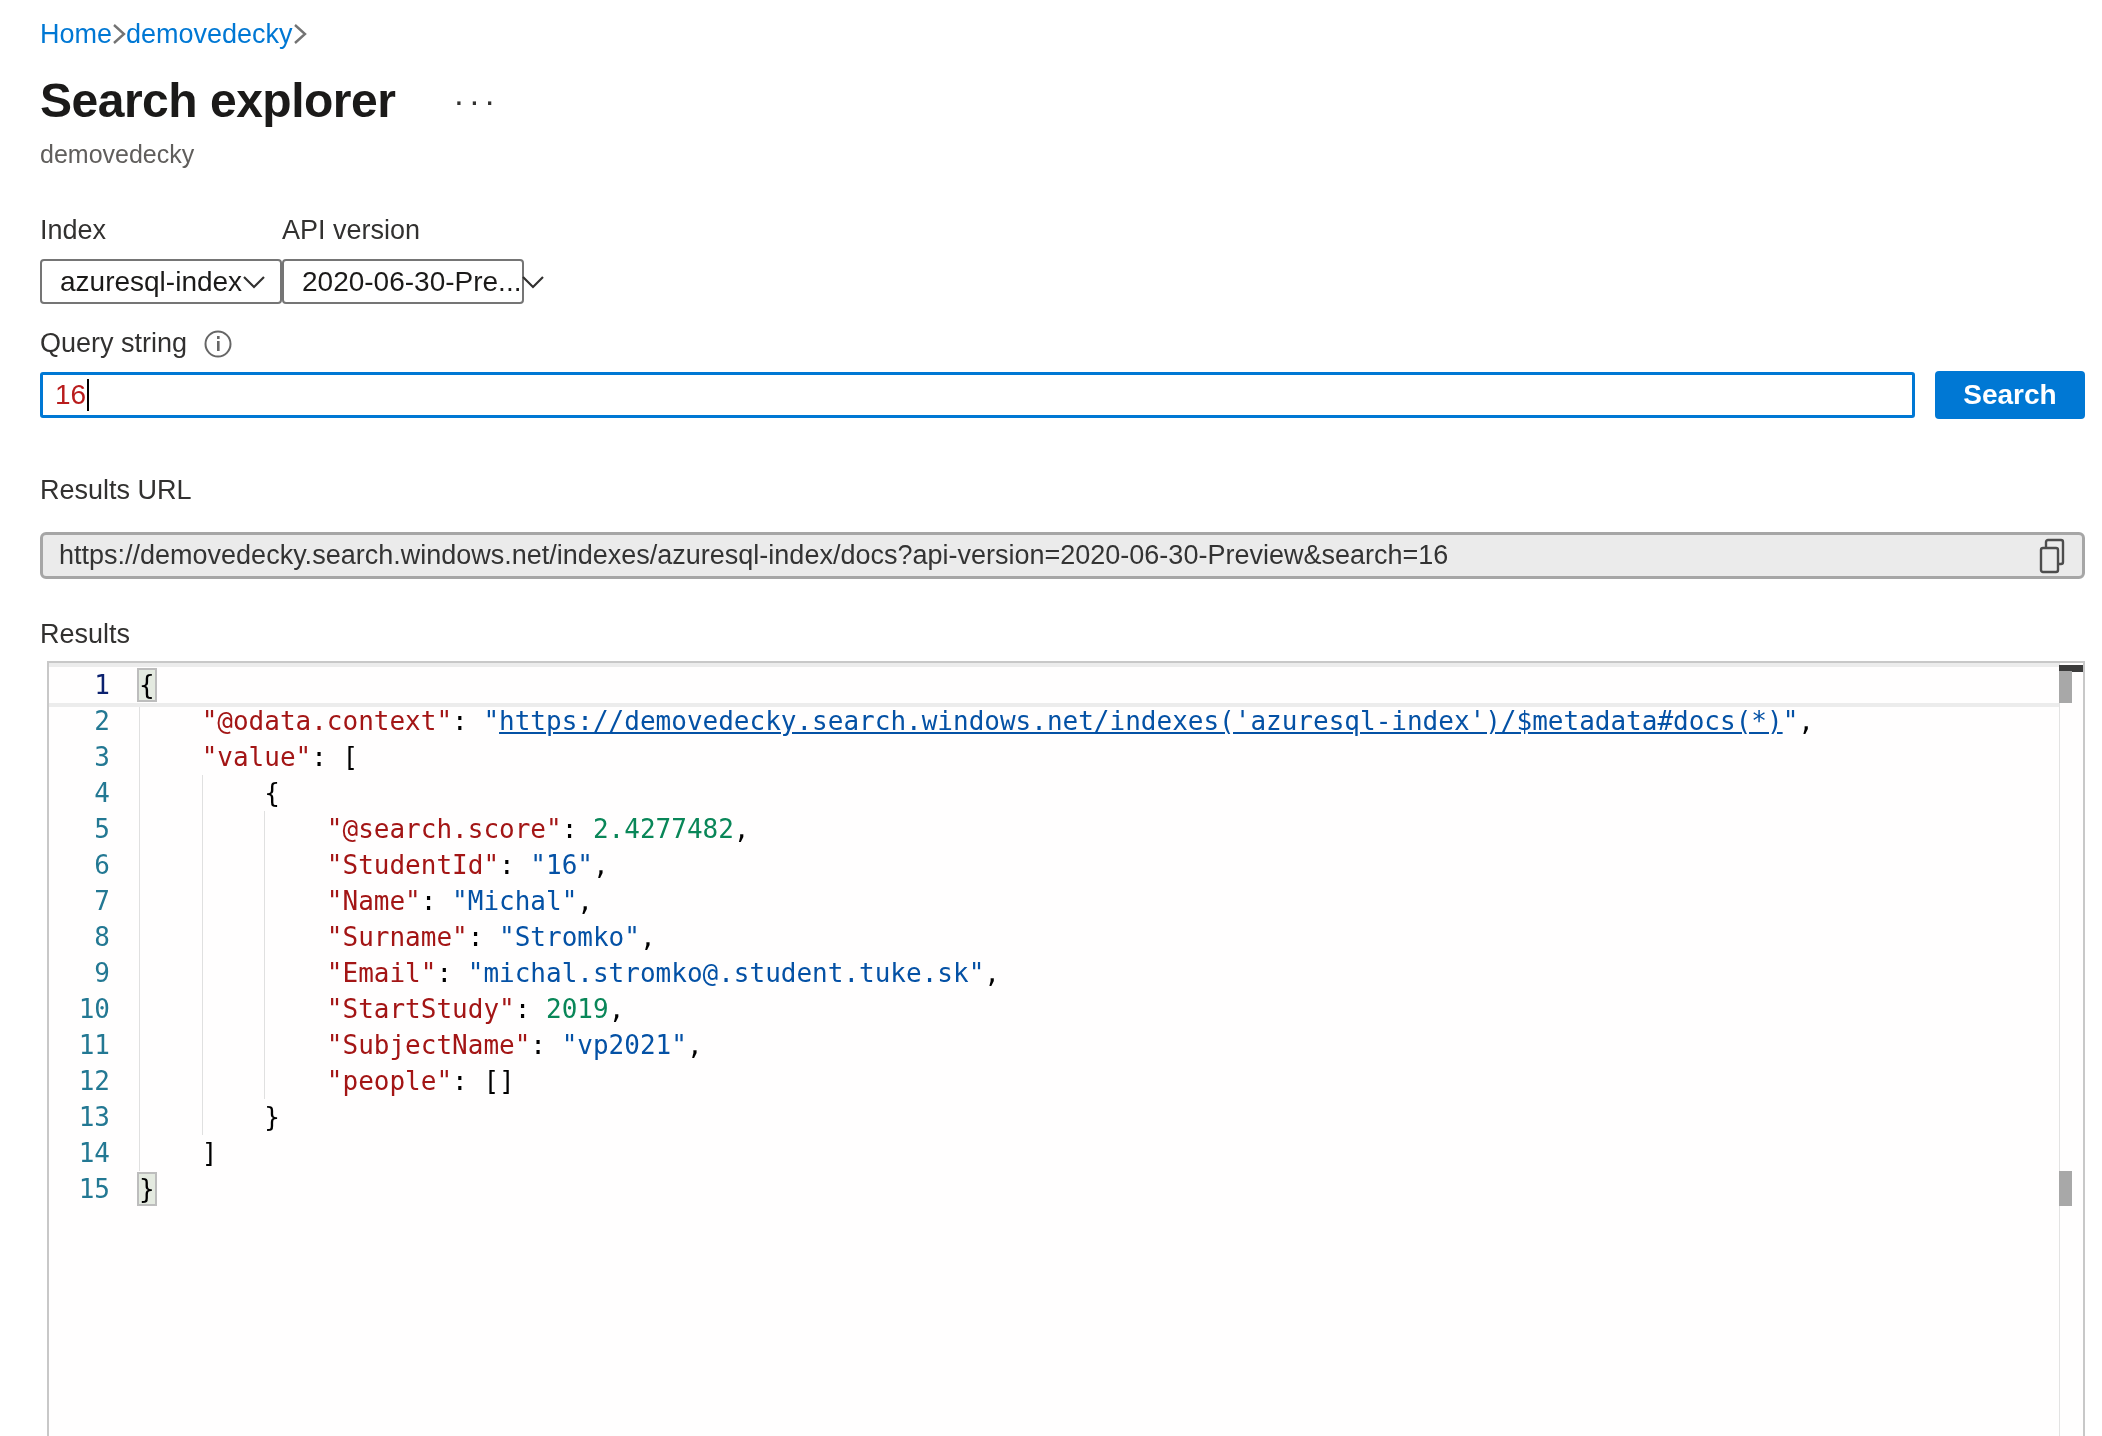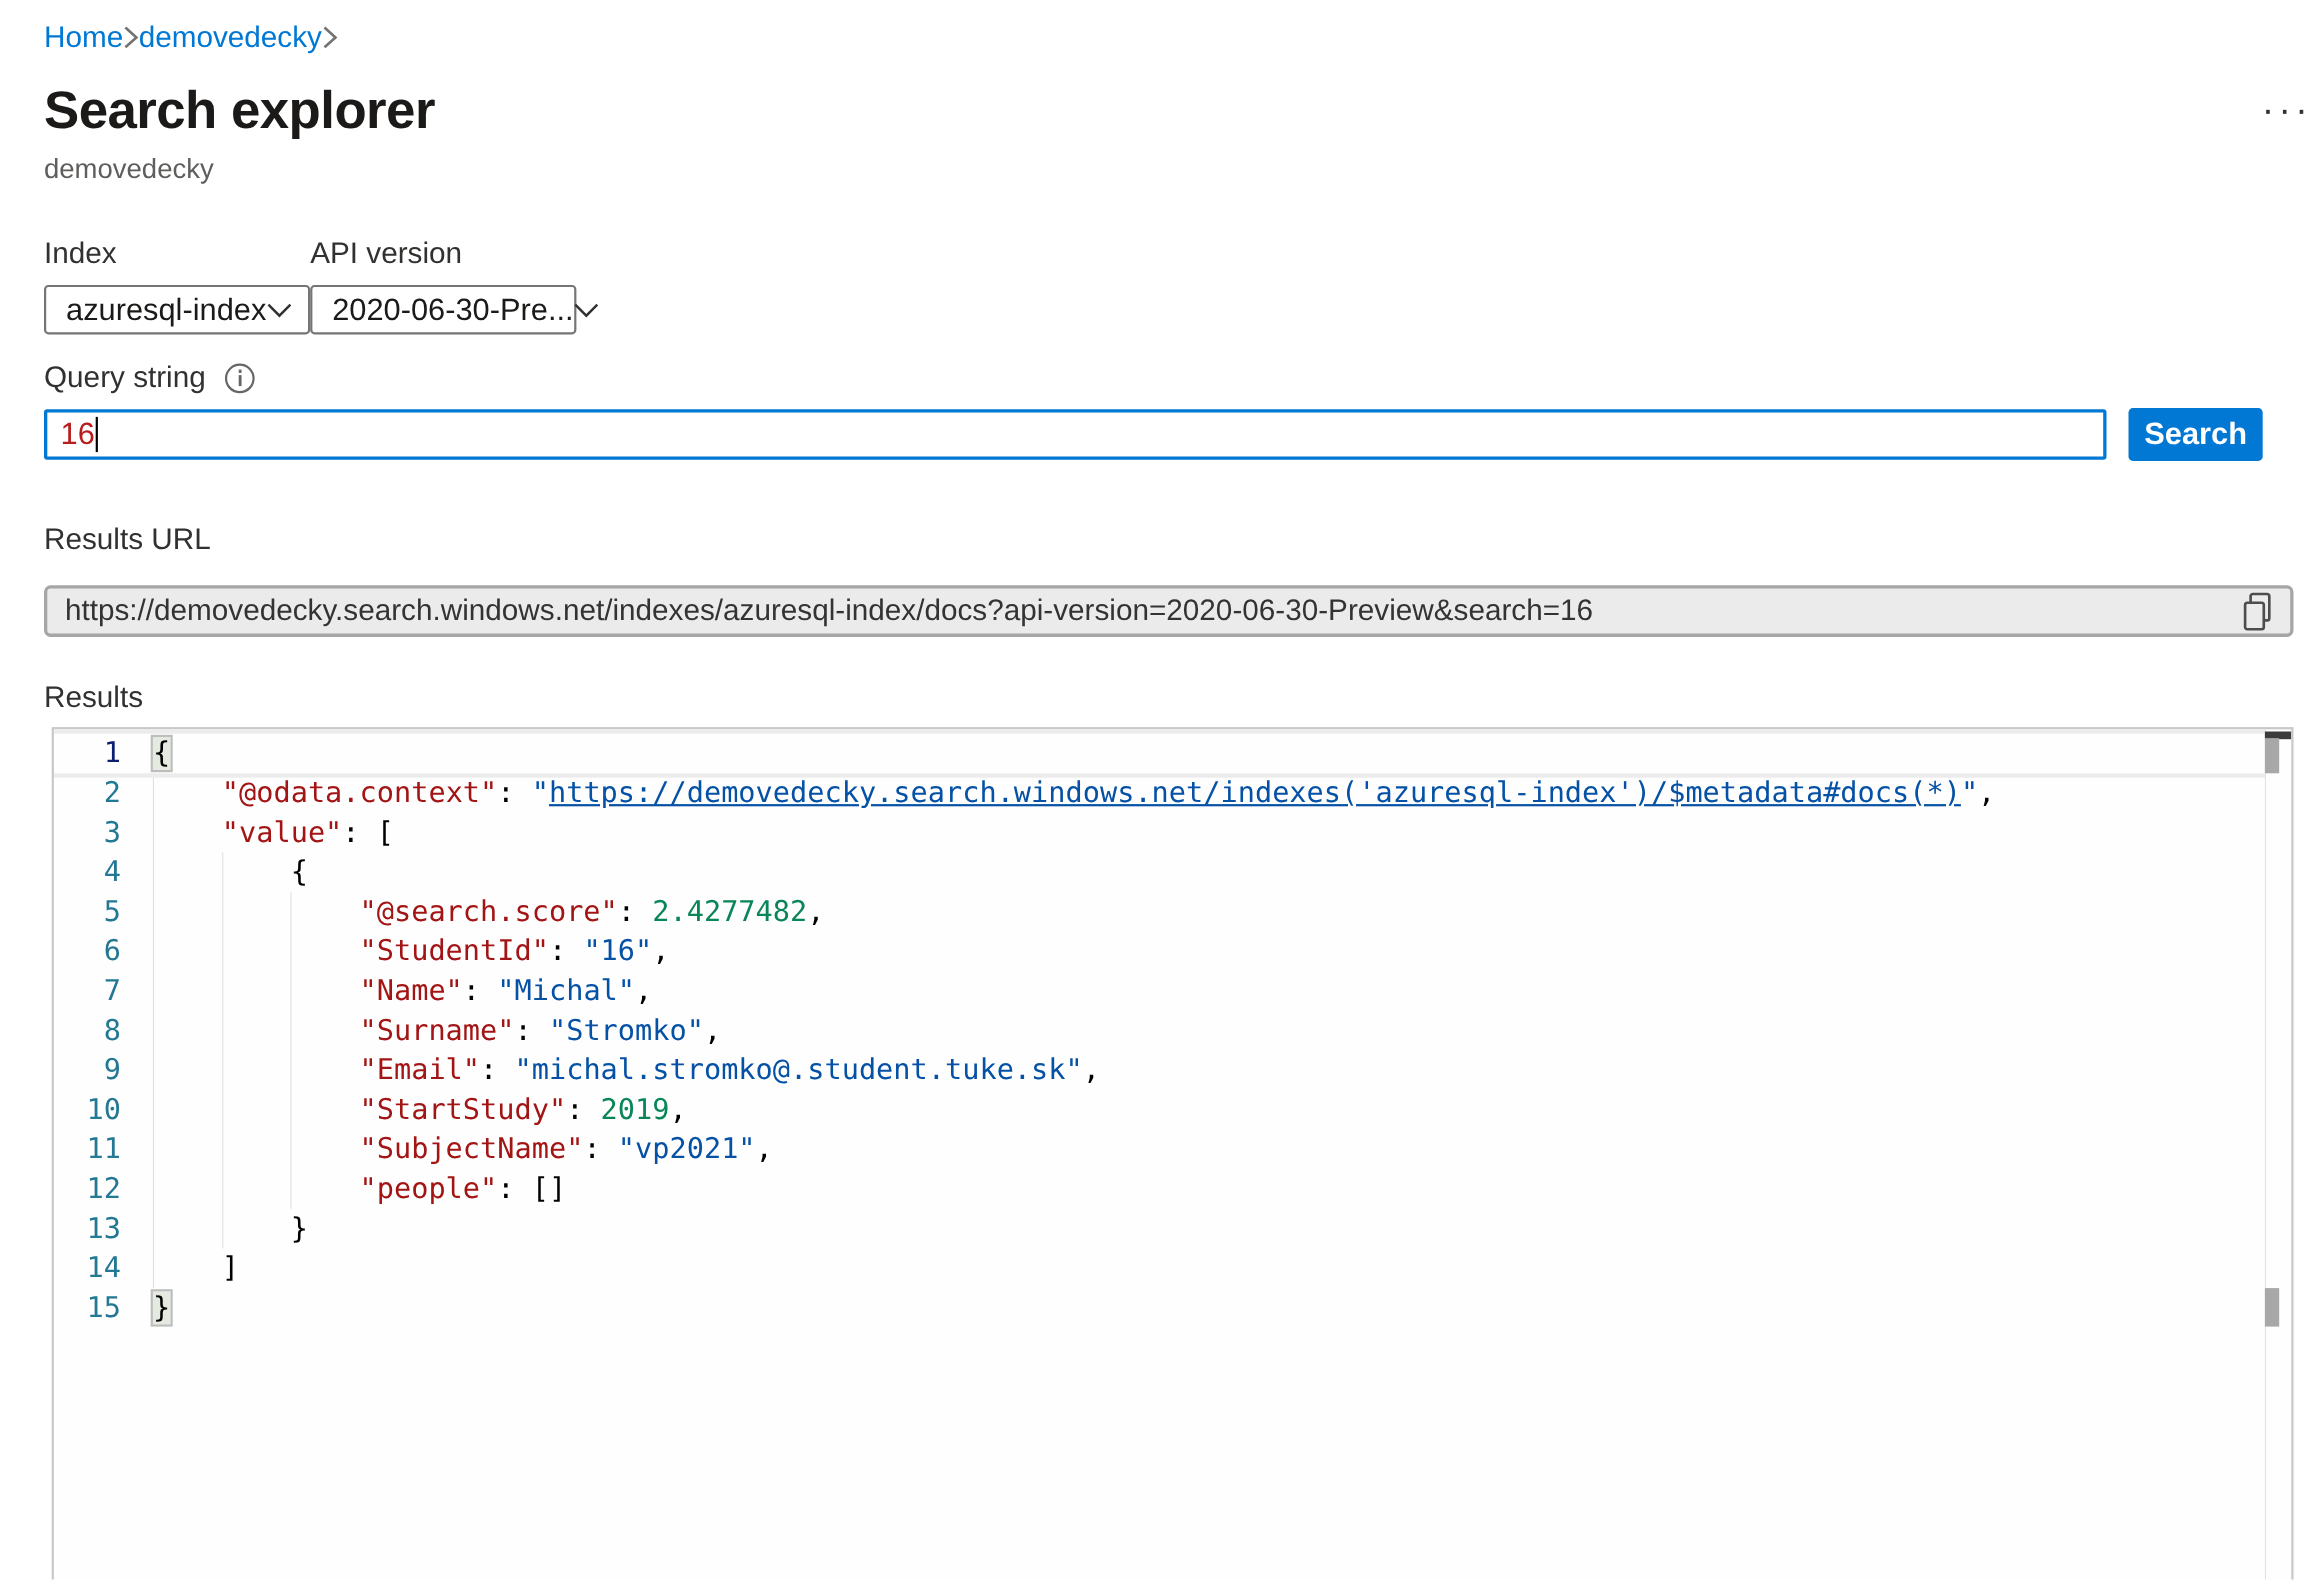--- a/index.html
+++ b/index.html
@@ -11,21 +11,21 @@
     color:#323130;
   }
   .page { padding:16px 0 0 40px; width:2102px; height:1436px; }
 
   
   .crumbs { display:flex; align-items:center; gap:0; font-size:27px; height:36px; }
   .crumb-link { color:#0078d4; text-decoration:none; cursor:pointer; }
   .crumb-sep { display:flex; align-items:center; }
 
   
-  .title-row { display:flex; align-items:flex-start; margin-top:22px;justify-content:space-between; }
+  .title-row { display:flex; align-items:flex-start; margin-top:22px; }
   .page-title { font-size:48px; font-weight:700; color:#1b1a19; line-height:54px; letter-spacing:-0.5px; }
   .more-dots { margin-left:58px; margin-top:16px; font-size:34px; color:#323130; letter-spacing:4px; cursor:pointer; line-height:20px; }
   .subtitle { margin-top:12px; font-size:25px; color:#605e5c; }
 
   
   .field-label { font-size:27px; color:#323130; }
 
   
   .selects-row { display:flex; margin-top:46px; }
   .select-col .field-label { margin-bottom:13px; }
@@ -39,21 +39,21 @@
   
   .query-label-row { display:flex; align-items:center; gap:16px; margin-top:24px; }
   .query-row { display:flex; align-items:center; margin-top:12px; }
   .query-input {
     width:1875px; height:46px; border:3px solid #0078d4; border-radius:3px;
     display:flex; align-items:center; padding:0 12px; font-size:28px; color:#b91c1c;
     background:#fff; cursor:text;
   }
   .caret { display:inline-block; width:2px; height:32px; background:#000; margin-left:1px; }
   .search-btn {
-    margin-left:20px; width:122px; height:48px; background:#0078d4; color:#fff;
+    margin-left:20px; width:150px; height:48px; background:#0078d4; color:#fff;
     border:none; border-radius:4px; font-size:28px; font-weight:700;
     font-family:"Liberation Sans", sans-serif; cursor:pointer;text-align:center;
   }
 
   
   .request-label { margin-top:56px; }
   .url-box {
     margin-top:26px; width:2045px; height:47px; background:#ebebeb;
     border:3px solid #a6a6a6; border-radius:6px;
     display:flex; align-items:center; padding:0 14px 0 16px;

